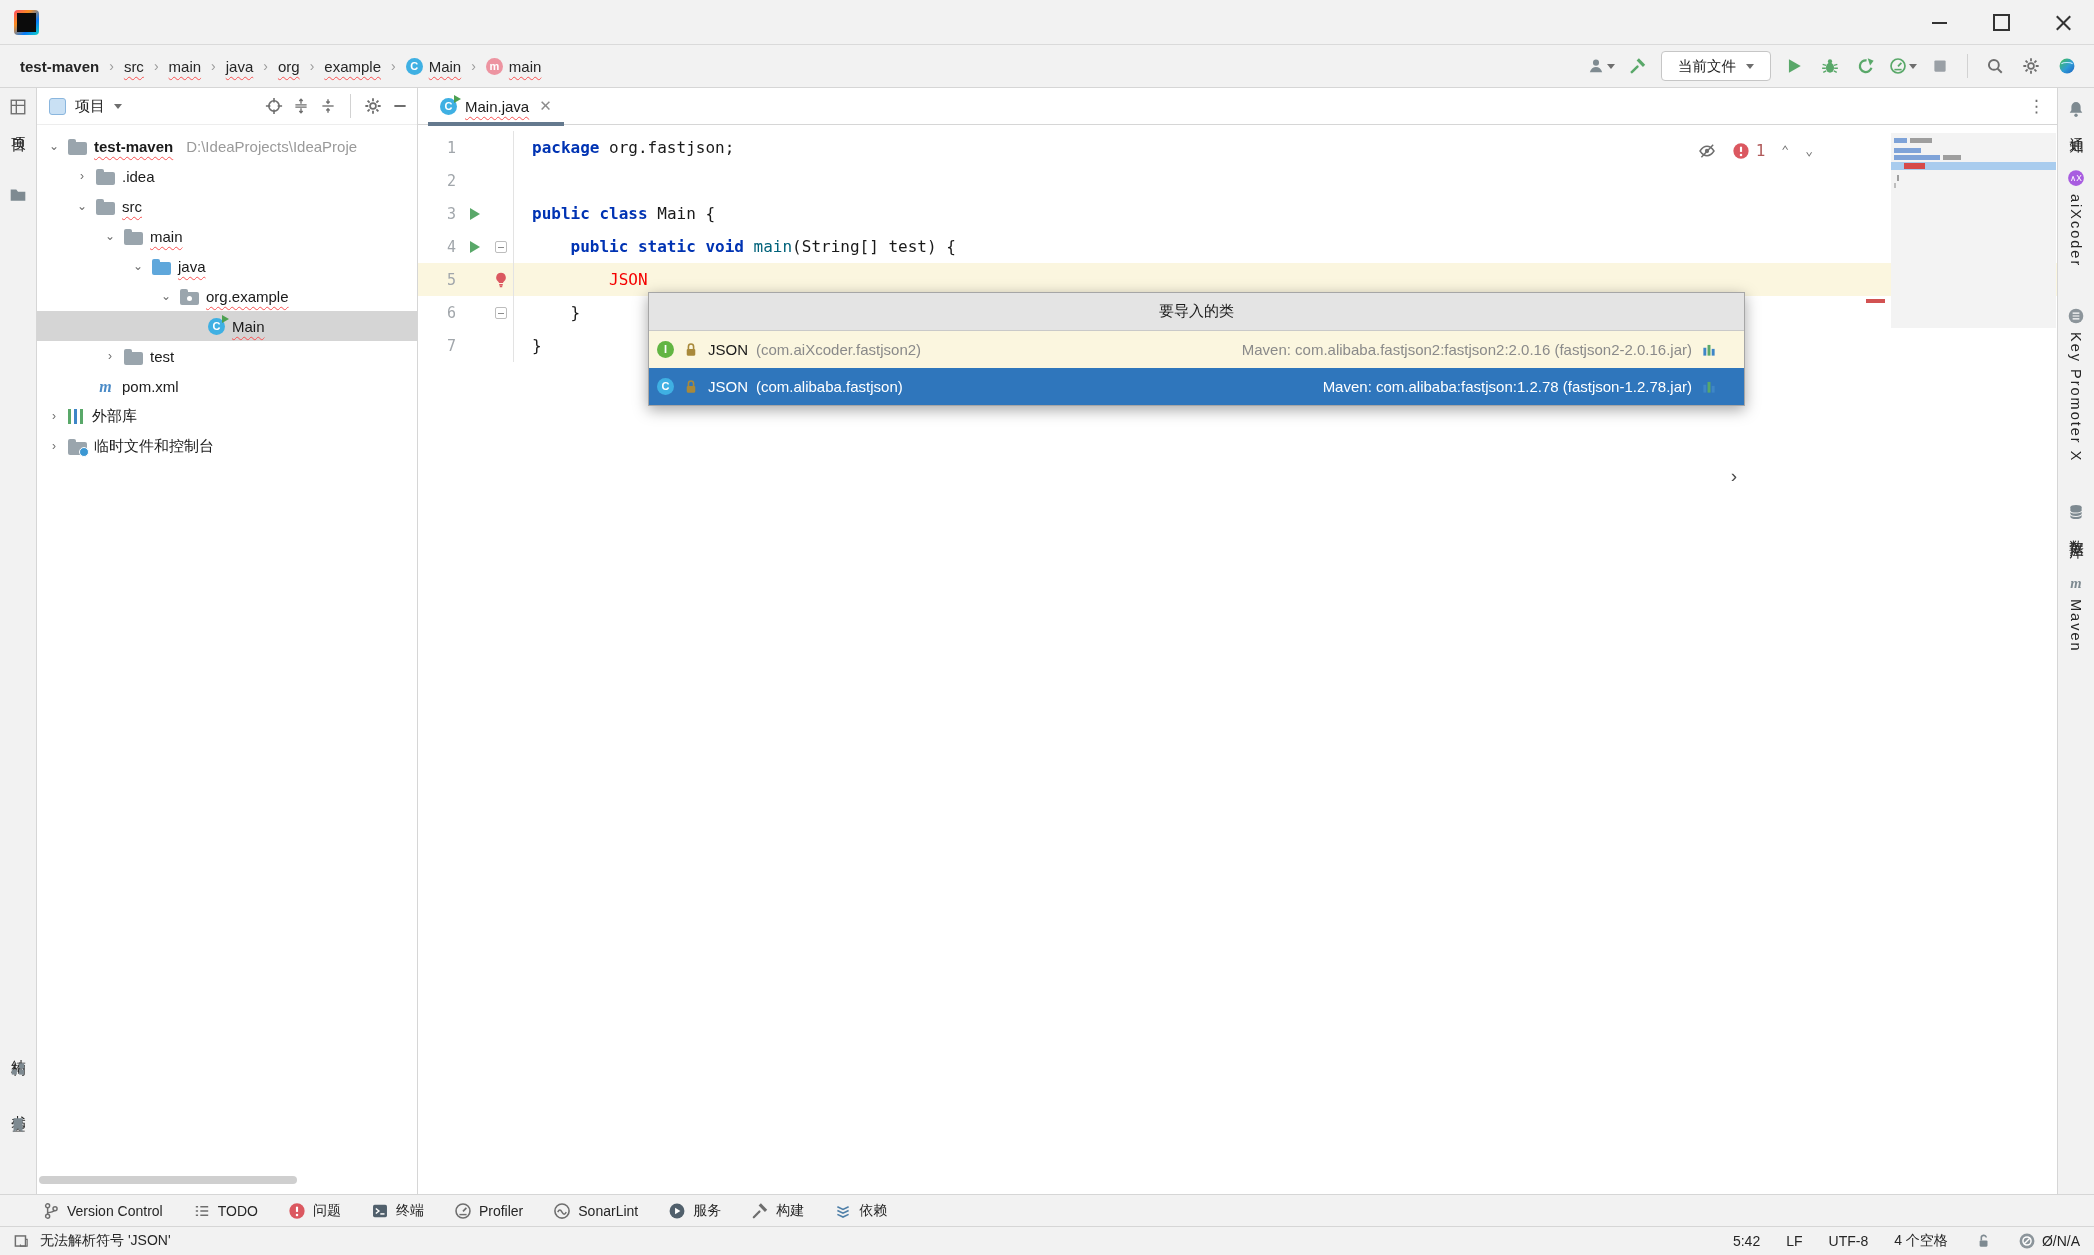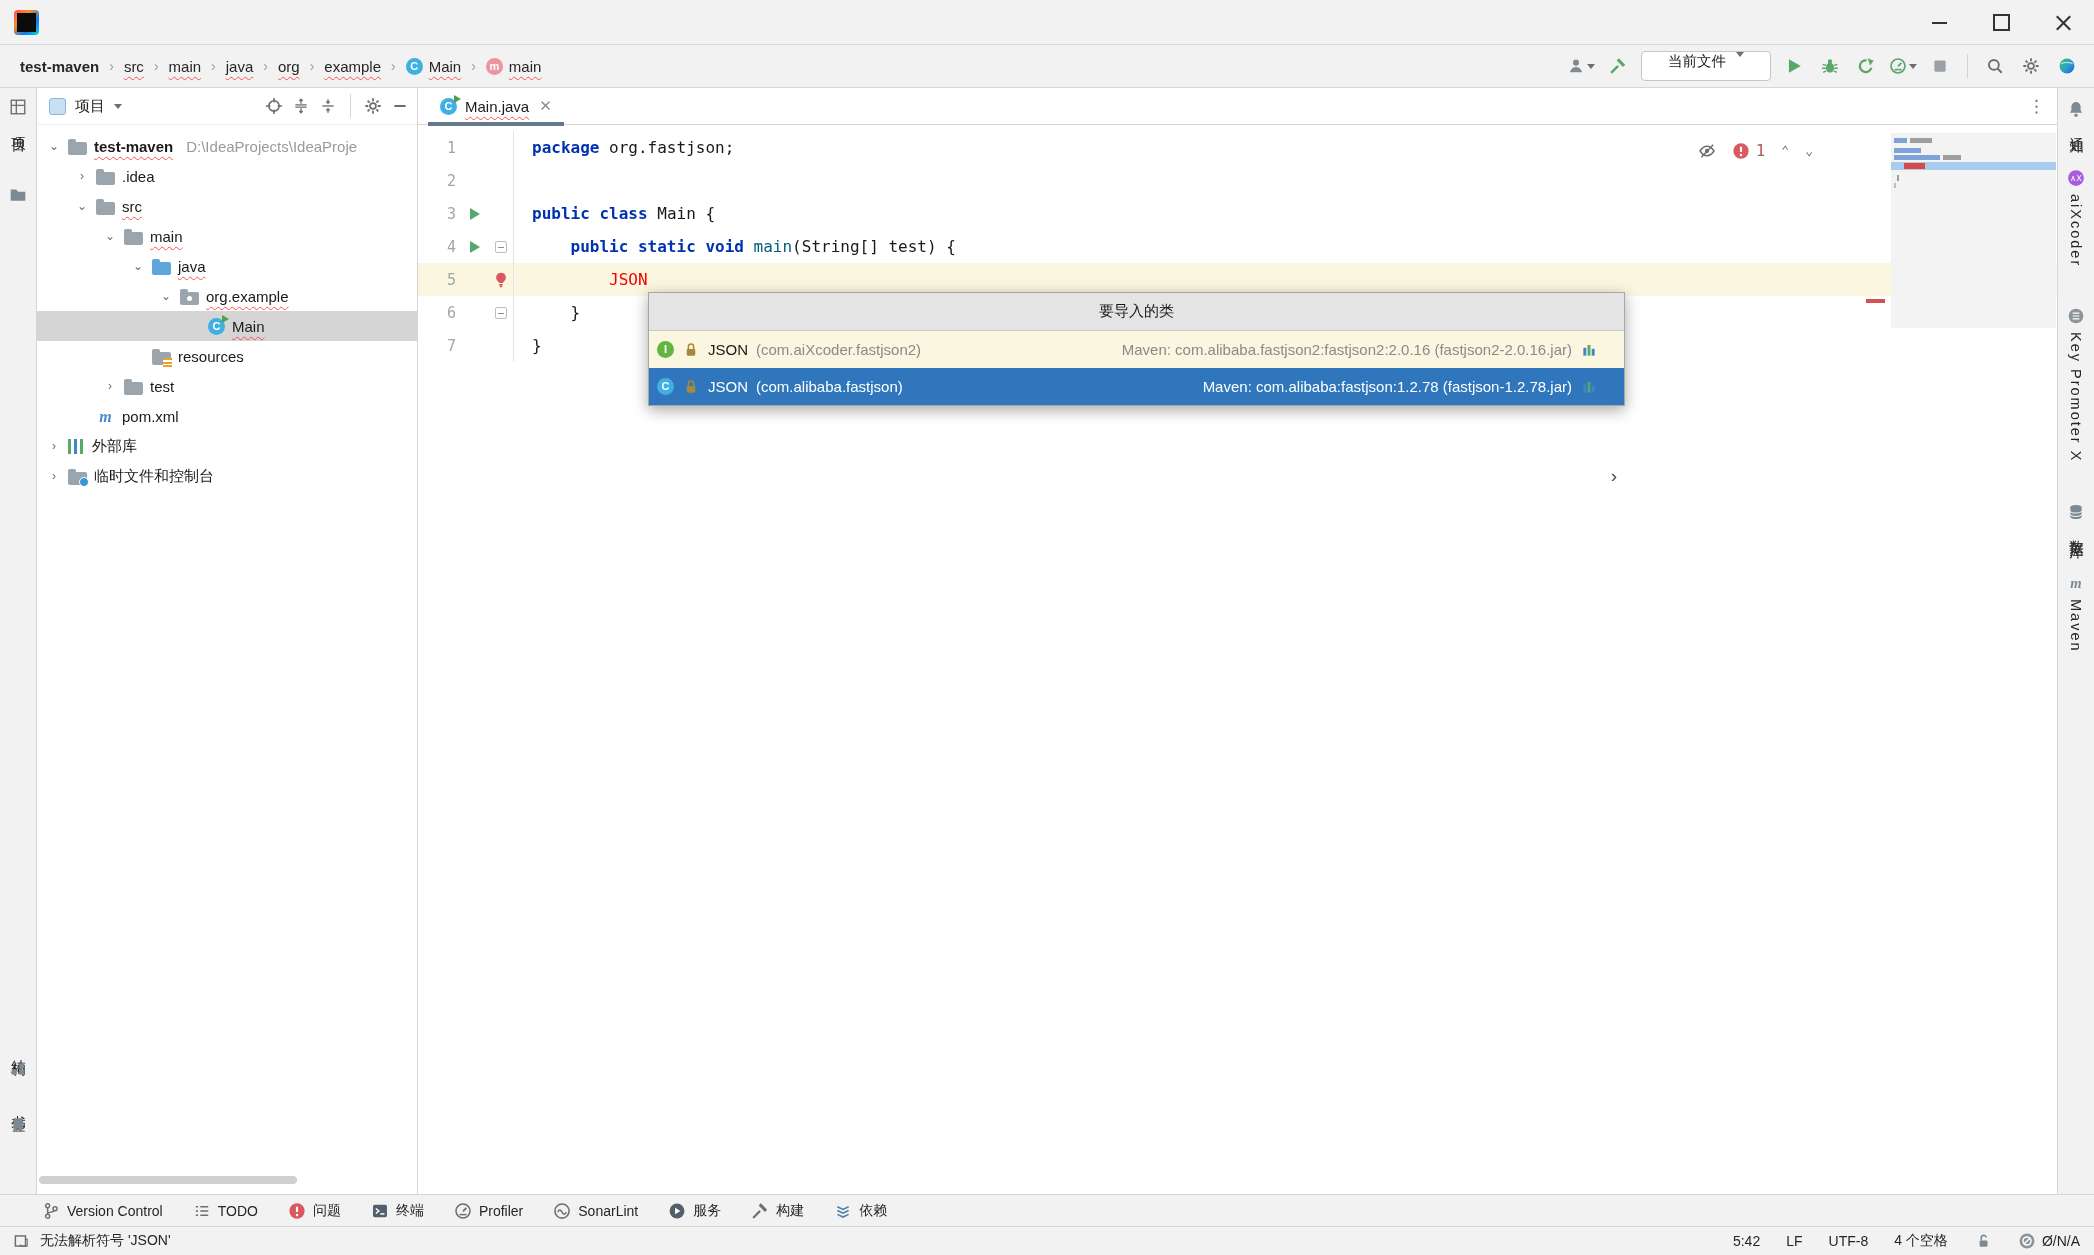--- a/index.html
+++ b/index.html
@@ -25,21 +25,21 @@
   .navbar { height:43px; background:#F2F2F2; border-bottom:1px solid #D6D6D6; display:flex; align-items:center; padding:0 14px 0 16px; }
   .breadcrumbs { display:flex; align-items:center; gap:4px; font-size:15px; }
   .crumb { display:flex; align-items:center; gap:6px; padding:2px 4px; }
   .crumb .lbl { color:#262626; }
   .crumb.bold .lbl { font-weight:bold; }
   .sep { color:#9B9B9B; font-size:14px; padding:0 2px; }
   .sq { text-decoration:underline; text-decoration-style:wavy; text-decoration-color:#FA5050; text-decoration-thickness:1px; text-underline-offset:4px; }
   .tb-right { margin-left:auto; display:flex; align-items:center; gap:10px; }
   .tb-btn { display:flex; align-items:center; justify-content:center; min-width:26px; height:28px; border-radius:4px; gap:2px; }
   .tb-sep { width:1px; height:24px; background:#D2D2D2; margin:0 4px; }
-  .runcfg { display:flex; align-items:flex-start; gap:10px; border:1px solid #C6C6C6; background:#FFF; border-radius:4px; height:30px; padding:0 26px; font-size:14.5px; }
+  .runcfg { display:flex; align-items:center; gap:10px; border:1px solid #C6C6C6; background:#FFF; border-radius:4px; height:30px; padding:0 16px; font-size:14.5px; }
   .dn { width:0; height:0; border-left:4.5px solid transparent; border-right:4.5px solid transparent; border-top:5px solid #6E6E6E; display:inline-block; }
   .svgi { display:inline-flex; width:18px; height:18px; flex:none; }
   .svgi svg { width:100%; height:100%; }
 
   
   .main { position:relative; display:flex; height:1106px; }
   .stripe { width:37px; background:#F2F2F2; position:relative; flex:none; }
   .stripe-l { border-right:1px solid #D6D6D6; }
   .stripe-r { border-left:1px solid #D6D6D6; }
   .stripe .grp { position:absolute; left:0; width:100%; display:flex; flex-direction:column; align-items:center; gap:10px; }
@@ -109,21 +109,21 @@
   .mm2 { left:3px; top:15px; width:27px; height:5px; background:#7FA3D8; }
   .mm3 { left:3px; top:22px; width:46px; height:5px; background:#7FA3D8; }
   .mm3b{ left:52px; top:22px; width:18px; height:5px; background:#9E9E9E; }
   .mmhl{ left:0; top:29px; width:165px; height:8px; background:#A9CCEE; }
   .mmer{ left:13px; top:30px; width:21px; height:6px; background:#D64A4A; }
   .mm4 { left:6px; top:42px; width:2px; height:6px; background:#9E9E9E; }
   .mm5 { left:3px; top:50px; width:2px; height:5px; background:#BDBDBD; }
   .errmark { position:absolute; top:174px; right:172px; width:19px; height:4px; background:#D25252; }
 
   
-  .popup { position:absolute; left:230px; top:167px; width:977px; background:#86efac; border:1px solid #A6A6A6; box-shadow:0 4px 14px rgba(0,0,0,.35); font-family:"Liberation Sans",sans-serif; }
+  .popup { position:absolute; left:230px; top:167px; width:1097px; background:#86efac; border:1px solid #A6A6A6; box-shadow:0 4px 14px rgba(0,0,0,.35); font-family:"Liberation Sans",sans-serif; }
   .pop-head { height:38px; background:#E4E4E4; border-bottom:1px solid #C9C9C9; display:flex; align-items:center; justify-content:center; font-size:15px; color:#1A1A1A; }
   .pop-row { height:37px; display:flex; align-items:center; gap:8px; padding:0 26px 0 8px; font-size:15px; position:relative; background:#FBF6DF; }
   .pop-row.sel { background:#2F76BC; color:#FFF; }
   .pop-row .nm { color:#1A1A1A; }
   .pop-row .pkg, .pop-row .mvn { color:#8A8A8A; }
   .pop-row.sel .nm, .pop-row.sel .pkg, .pop-row.sel .mvn { color:#FFF; }
   .pop-row .mid { flex:1; }
   .pop-sub { position:absolute; right:7px; top:172px; color:#4A4A4A; font-size:19px; }
 
   
@@ -406,29 +406,20 @@
               <i class="ftab"></i>
               <i class="fbody"></i>
               <i class="fdot"></i>
             </span>
             <span class="lbl sq">org.example</span>
           </div>
           <div class="trow sel" style="padding-left: 150px;">
             <span class="chev"></span>
             <span class="ccirc">C<span class="runArrow"></span></span>
             <span class="lbl sq">Main</span>
-          </div>
-          <div class="trow" style="padding-left: 94px;">
-            <span class="chev"></span>
-            <span class="ti">
-              <i class="ftab"></i>
-              <i class="fbody"></i>
-              <i class="fstripes"></i>
-            </span>
-            <span class="lbl">resources</span>
           </div>
           <div class="trow" style="padding-left: 66px;">
             <span class="chev">›</span>
             <span class="ti">
               <i class="ftab"></i>
               <i class="fbody"></i>
             </span>
             <span class="lbl">test</span>
           </div>
           <div class="trow" style="padding-left: 38px;">

